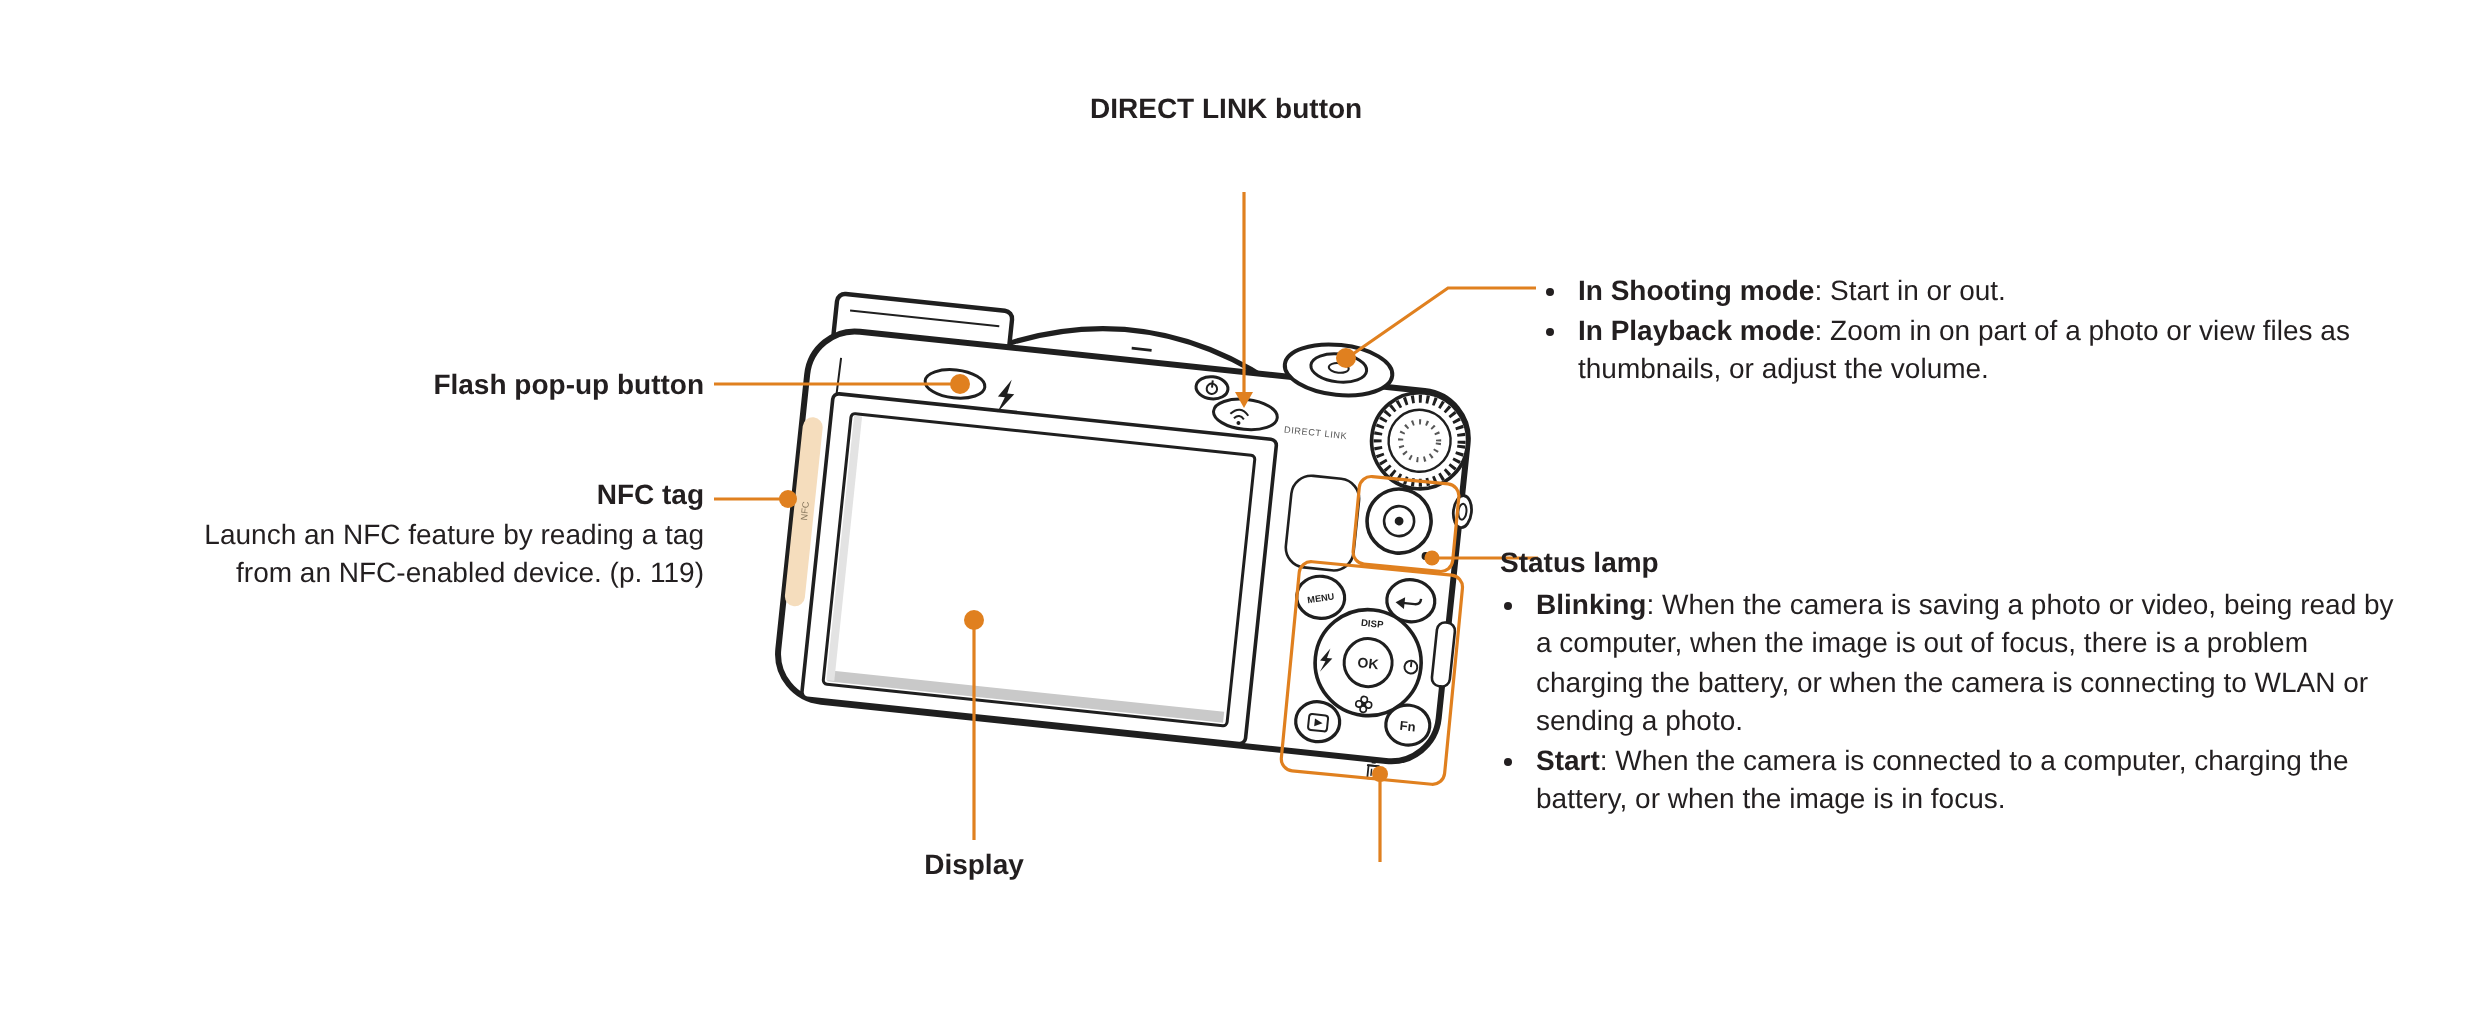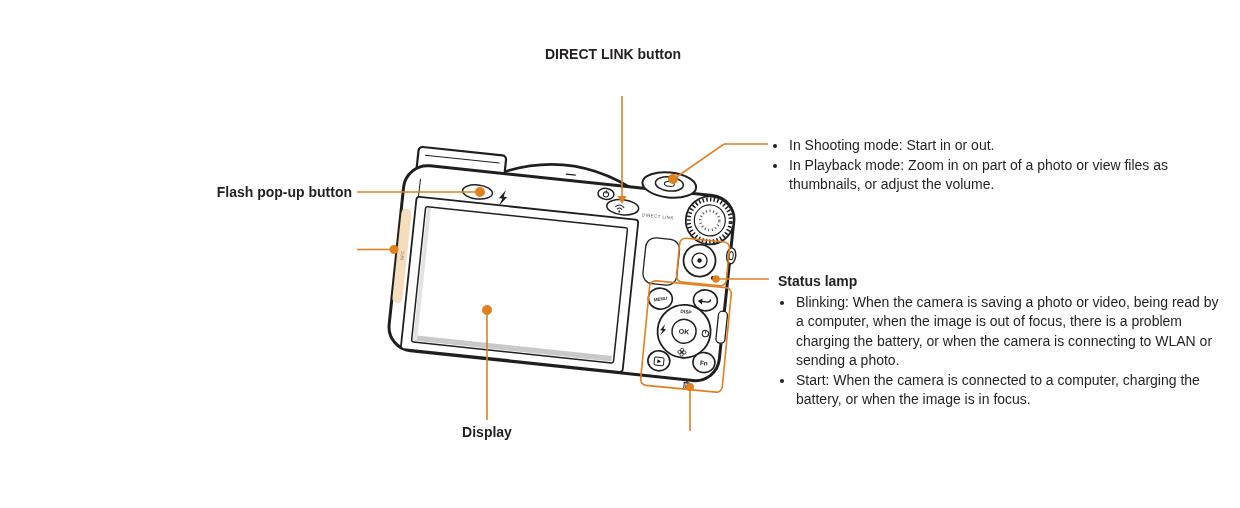--- a/index.html
+++ b/index.html
@@ -5,21 +5,21 @@
   html,body{margin:0;padding:0;background:#fff}
   .stage{position:relative;width:1240px;height:508px;background:#ffffff;
          font-family:"Liberation Sans",sans-serif;color:#231f20;overflow:hidden}
   .stage svg{position:absolute;left:0;top:0}
   .lbl{position:absolute;font-size:14px;line-height:19.5px}
   .t{font-weight:700}
   .lbl ul{list-style:disc;margin:1px 0 0;padding:0 0 0 17px}
   .lbl li{padding-left:1px}
   .ra{text-align:right}
   .ca{text-align:center}
-  b{font-weight:400}
+  b{font-weight:700}
 </style>
 </head>
 <body>
 
 <div class="stage">
 
   <svg width="1240" height="508" viewBox="0 0 1240 508">
 
     <g transform="rotate(6 560 268)" stroke="#1f1f1f" fill="none">
 
@@ -147,22 +147,27 @@
     <ul>
       <li><b>In Shooting mode</b><span>: Start in or out.</span></li>
       <li><b>In Playback mode</b><span>: Zoom in on part of a photo or view files as thumbnails, or adjust the volume.</span></li>
     </ul>
   </div>
 
   <div class="lbl ra" style="right:888px;top:183px;white-space:nowrap">
     <div class="t">Flash pop-up button</div>
   </div>
 
+  <div class="lbl ra" style="right:888px;top:238px;white-space:nowrap">
+    <div class="t">NFC tag</div>
+    <div>Launch an NFC feature by reading a tag</div>
+    <div>from an NFC-enabled device. (p. 119)</div>
+  </div>
 
-  <div class="lbl" style="left:778px;top:272px;width:452px">
+  <div class="lbl" style="left:750px;top:272px;width:452px">
     <div class="t">Status lamp</div>
     <ul>
       <li><b>Blinking</b><span>: When the camera is saving a photo or video, being read by a computer, when the image is out of focus, there is a problem charging the battery, or when the camera is connecting to WLAN or sending a photo.</span></li>
       <li><b>Start</b><span>: When the camera is connected to a computer, charging the battery, or when the image is in focus.</span></li>
     </ul>
   </div>
 
   <div class="lbl ca t" style="left:437px;top:423px;width:100px">
     <div>Display</div>
   </div>

